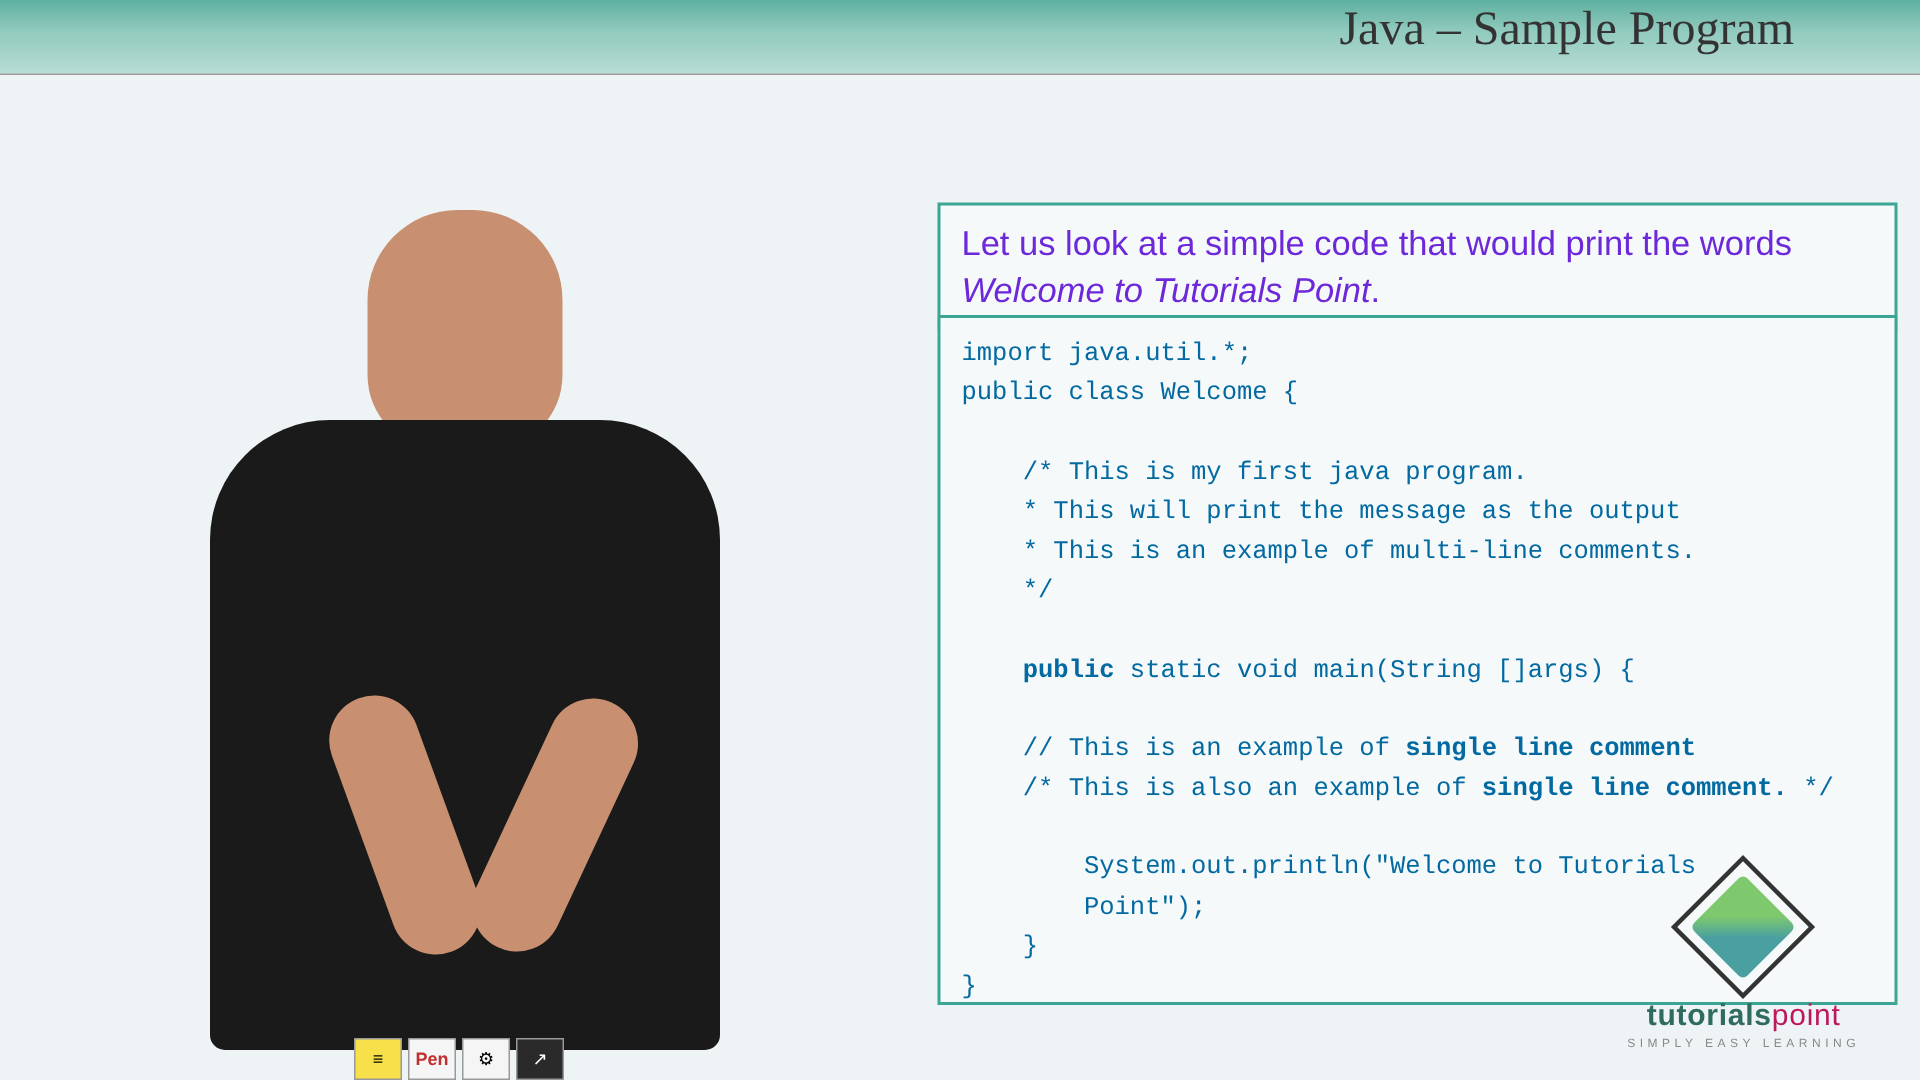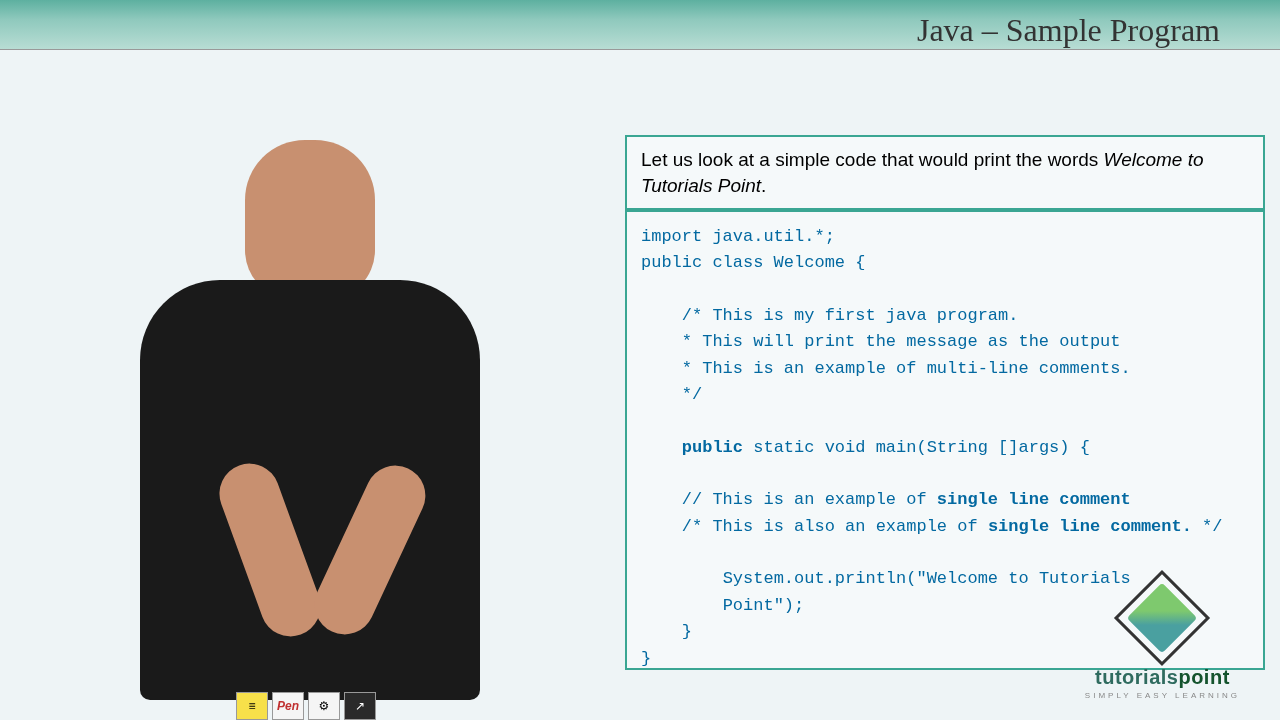--- a/index.html
+++ b/index.html
@@ -5,23 +5,23 @@
     * { margin: 0; padding: 0; box-sizing: border-box; }
     html, body { width: 1280px; height: 720px; overflow: hidden; font-family: Arial, sans-serif; }
     body { background: #e8edef; position: relative; }
 
     .header-bar {
       width: 100%;
       height: 50px;
       background: linear-gradient(to bottom, #5db0a0 0%, #8fc9bd 40%, #b8ddd4 100%);
       border-bottom: 1px solid #999;
       display: flex;
-      align-items: flex-end;
+      align-items: flex-start;
       justify-content: flex-end;
-      padding-right: 60px;
+      padding-right: 84px;
     }
     .header-title {
       font-size: 32px;
       color: #333;
       font-family: Georgia, serif;
     }
 
     .whiteboard {
       position: absolute;
       top: 50px;
@@ -72,22 +72,22 @@
     .presenter .arm-right { left: 200px; transform: rotate(25deg); }
 
     .intro-box {
       position: absolute;
       top: 85px;
       left: 625px;
       width: 640px;
       padding: 10px 14px;
       border: 2px solid #3aa693;
       background: #f5f9fa;
-      font-size: 19px;
-      color: #000000;
+      font-size: 23px;
+      color: #6d28d9;
       line-height: 1.35;
     }
     .intro-box .italic { font-style: italic; }
 
     .code-box {
       position: absolute;
       top: 160px;
       left: 625px;
       width: 640px;
       height: 460px;
@@ -122,21 +122,21 @@
       background: linear-gradient(135deg, #7ec96e 40%, #4aa0a0 60%);
       border-radius: 4px;
     }
     .logo-text {
       font-size: 20px;
       color: #2f6b5f;
       font-weight: bold;
       letter-spacing: 0.5px;
       margin-top: 14px;
     }
-    .logo-text .gray { color: #14532d; font-weight: bold; }
+    .logo-text .gray { color: #be185d; font-weight: normal; }
     .logo-tagline {
       font-size: 8px;
       letter-spacing: 3px;
       color: #888;
       margin-top: 2px;
       text-align: center;
     }
 
     .toolbar {
       position: absolute;
@@ -148,21 +148,21 @@
     .tool {
       width: 32px; height: 28px;
       border: 1px solid #999;
       background: #f5f5f5;
       display: flex;
       align-items: center;
       justify-content: center;
       font-size: 12px;
     }
     .tool.yellow { background: #f7e04a; }
-    .tool.red { color: #c03030; font-weight: bold; font-style: italic; }
+    .tool.red { color: #c03030; font-weight: bold; }
     .tool.dark { background: #2a2a2a; color: #fff; }
   </style>
 </head>
 <body>
 
 <div class="header-bar">
   <div class="header-title">Java – Sample Program</div>
 </div>
 
 <div class="whiteboard">

